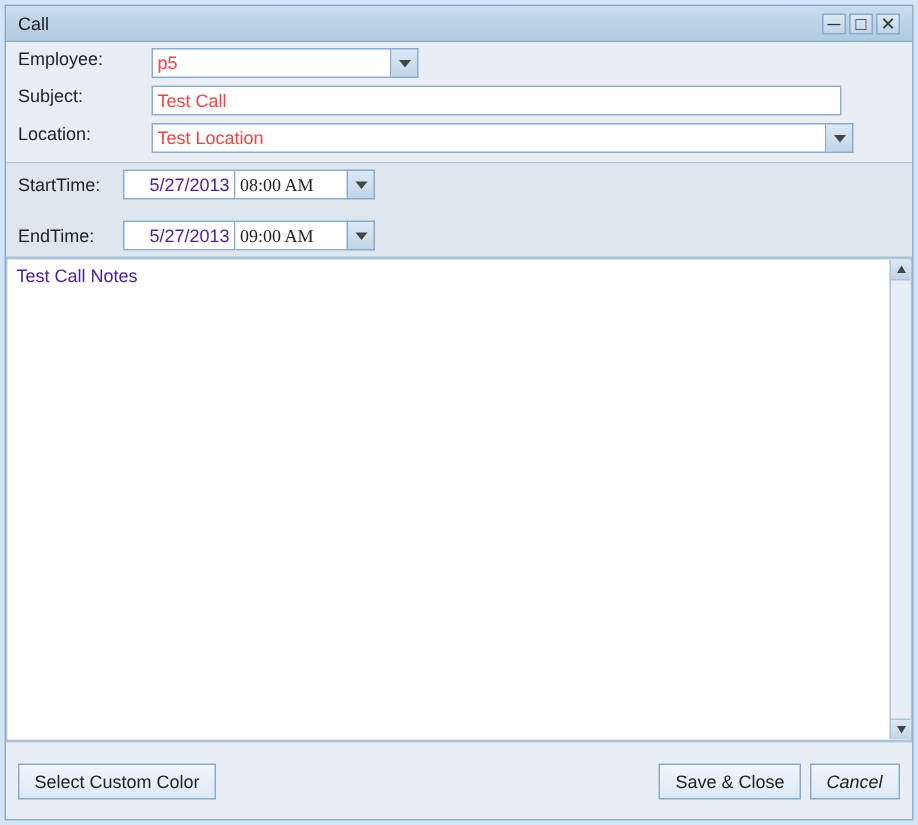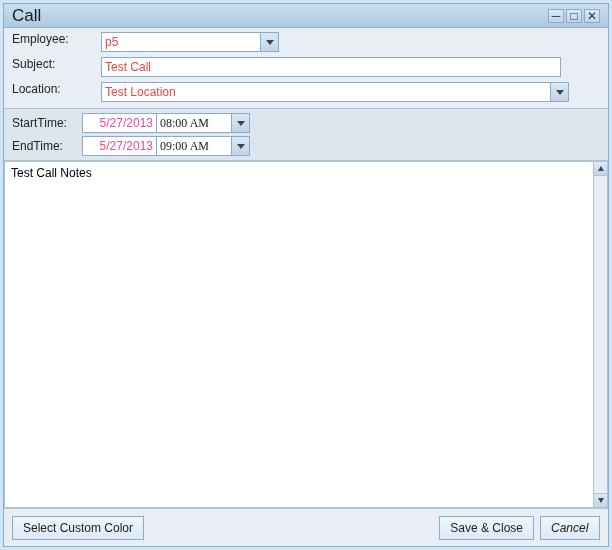--- a/index.html
+++ b/index.html
@@ -32,21 +32,21 @@
       background: linear-gradient(to bottom, #c8ddf0, #b0cadf);
       height: 24px;
       display: flex;
       align-items: center;
       padding: 0 8px;
       border-bottom: 1px solid #8aaccc;
       flex-shrink: 0;
     }
 
     .title-bar-text {
-      font-size: 17px;
+      font-size: 12px;
       color: #1a1a1a;
       font-weight: normal;
     }
 
     .title-bar-controls {
       margin-left: auto;
       display: flex;
       gap: 2px;
     }
 
@@ -133,42 +133,42 @@
     .datetime-section {
       background: #dde6ef;
       border-bottom: 1px solid #b0c4d8;
       padding: 4px 8px;
       flex-shrink: 0;
     }
 
     .datetime-row {
       display: flex;
       align-items: center;
-      margin-bottom: 3px;
+      margin-bottom: 14px;
     }
 
     .datetime-row:last-child {
       margin-bottom: 0;
     }
 
     .datetime-label {
       width: 70px;
       color: #222;
       flex-shrink: 0;
     }
 
     .date-input {
       width: 75px;
       height: 20px;
       border: 1px solid #8aaccc;
       background: white;
       padding: 0 3px;
       text-align: right;
       outline: none;
-      color: #ec4899;
+      color: #4c1d95;
     }
 
     .time-input {
       width: 75px;
       height: 20px;
       border: 1px solid #8aaccc;
       border-left: none;
       background: white;
       padding: 0 3px;
       outline: none;
@@ -187,21 +187,21 @@
 
     .notes-area {
       width: 100%;
       height: 100%;
       border: none;
       outline: none;
       padding: 4px 6px;
       resize: none;
       font-family: 'Segoe UI', Tahoma, Arial, sans-serif;
       font-size: 12px;
-      color: #000000;
+      color: #4c1d95;
       background: white;
     }
 
     .scrollbar-track {
       position: absolute;
       right: 0;
       top: 0;
       bottom: 0;
       width: 14px;
       background: #e8eef4;
@@ -246,21 +246,21 @@
       width: 0;
       height: 0;
       border-left: 3px solid transparent;
       border-right: 3px solid transparent;
       border-top: 5px solid #444;
     }
 
     .footer {
       background: #e8eef4;
       border-top: 1px solid #b0c4d8;
-      height: 38px;
+      height: 52px;
       display: flex;
       align-items: center;
       padding: 0 8px;
       flex-shrink: 0;
       gap: 8px;
     }
 
     .footer-btn {
       height: 24px;
       background: linear-gradient(to bottom, #f0f6fc, #dce9f5);

